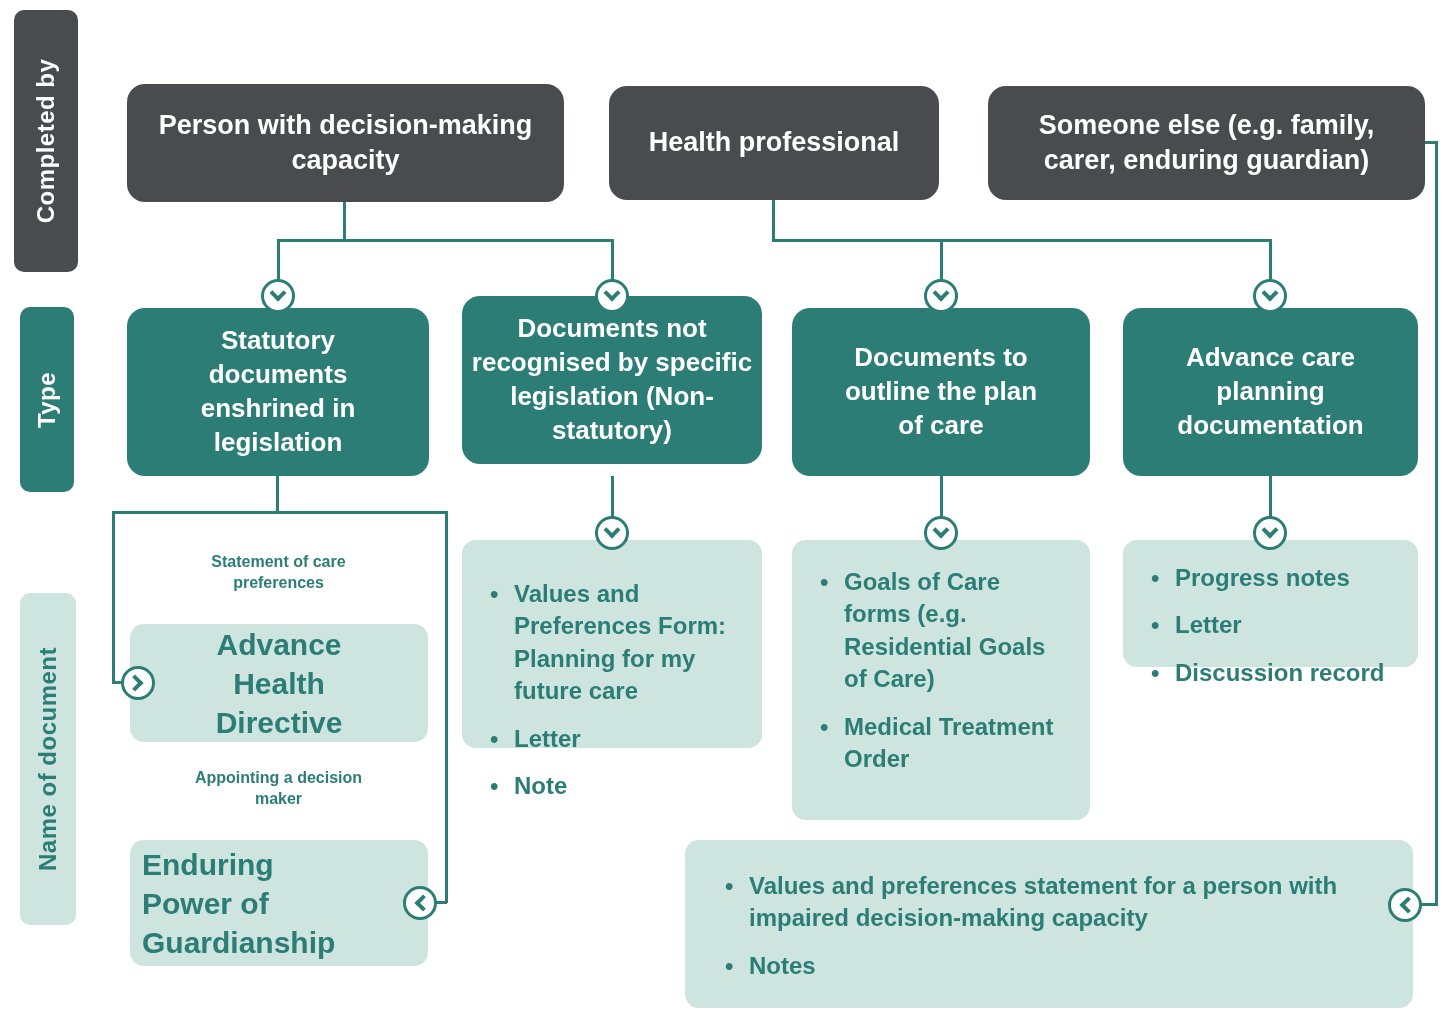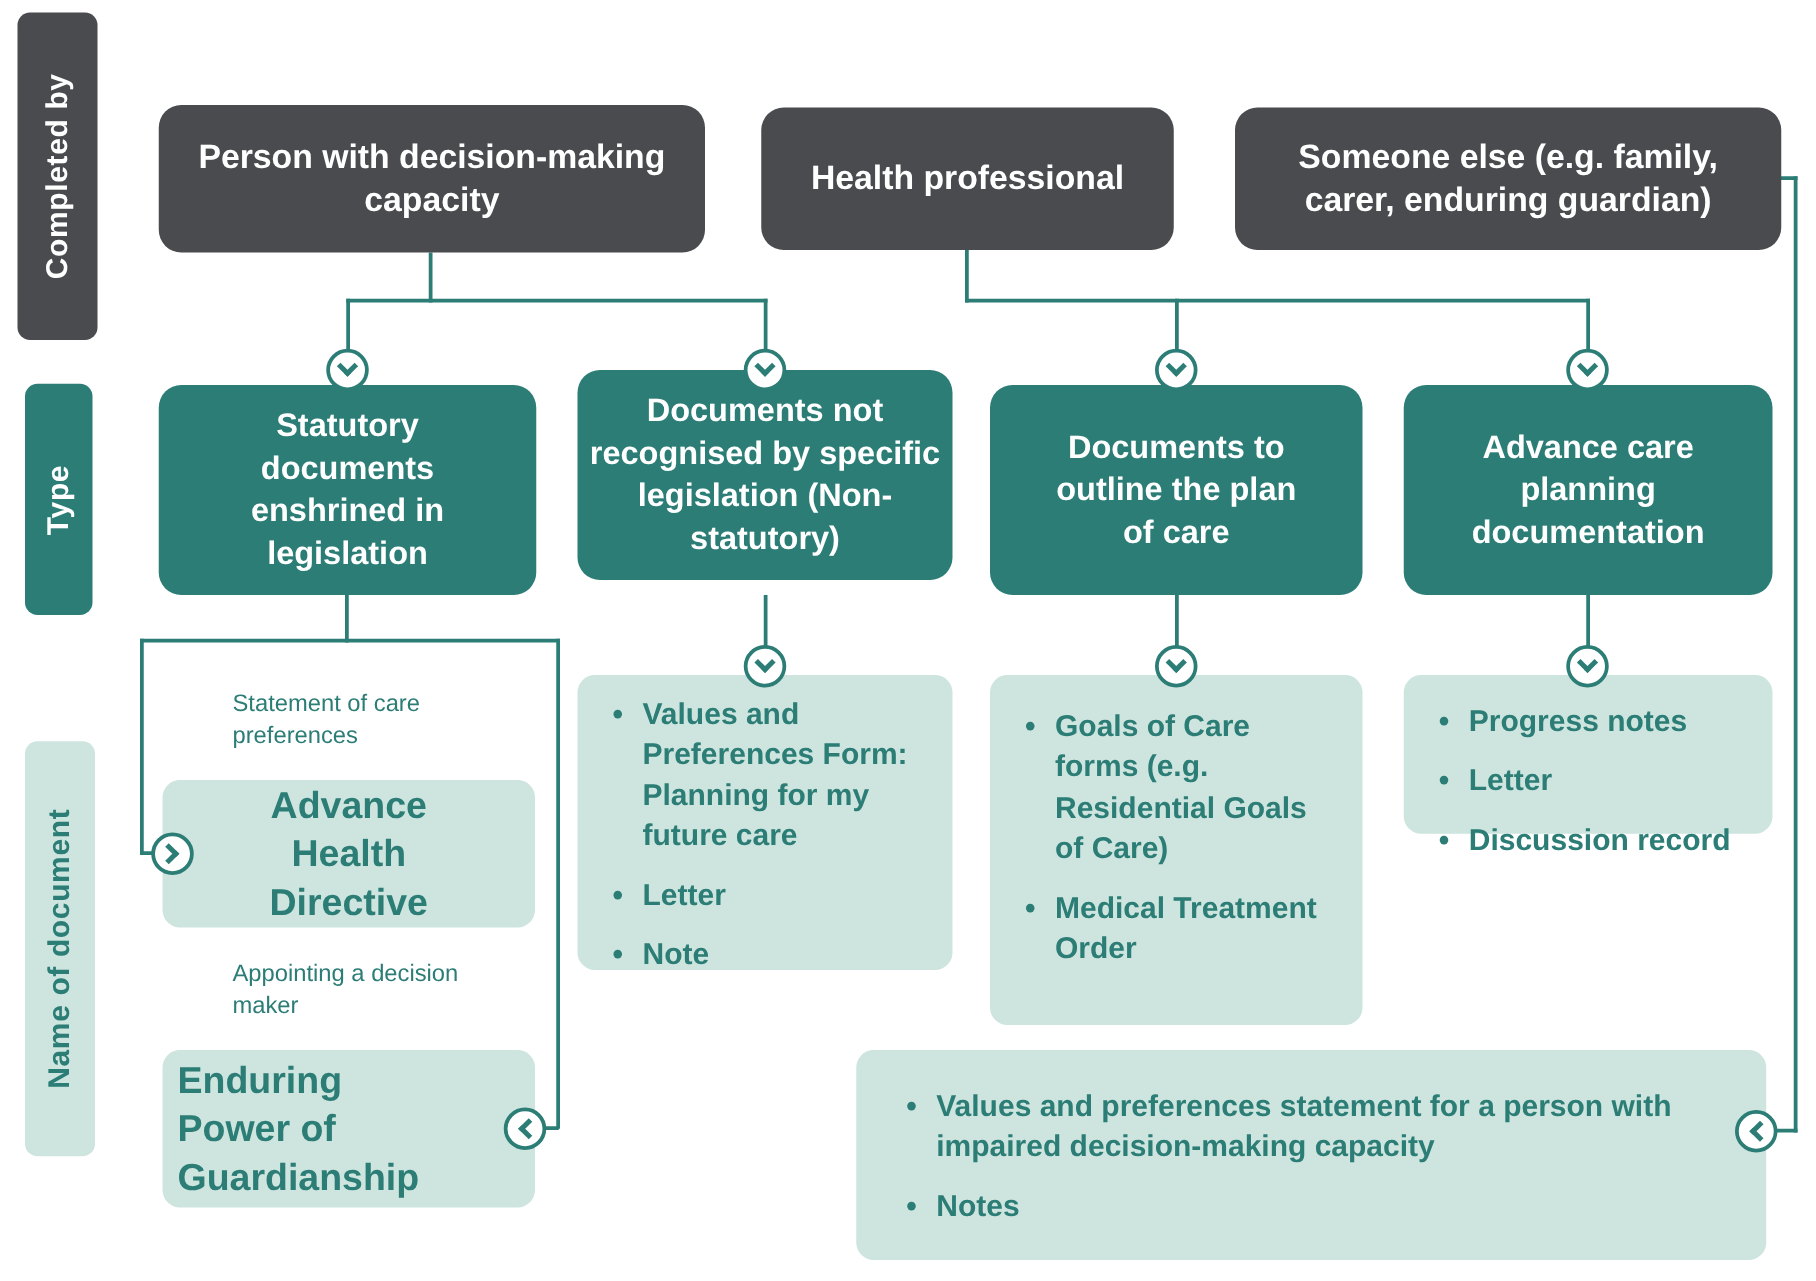--- a/index.html
+++ b/index.html
@@ -20,21 +20,21 @@
   .list-box li { position:relative; padding-left:26px; margin-bottom:15px; line-height:1.35; }
   .list-box li:last-child { margin-bottom:0; }
   .list-box li::before { content:"\2022"; position:absolute; left:2px; }
 
   .vlabel { position:absolute; display:flex; align-items:center; justify-content:center; font-weight:700; border-radius:10px; z-index:2; }
   .vlabel span { transform:rotate(-90deg); white-space:nowrap; font-size:24px; letter-spacing:0.5px; }
   .vl-dark { background:var(--dark); color:#fff; }
   .vl-teal { background:var(--teal); color:#fff; }
   .vl-mint { background:var(--mint); color:var(--teal); }
 
-  .float-label { position:absolute; text-align:left; color:var(--teal); font-weight:400; font-size:19px; line-height:1.3; z-index:2; }
+  .float-label { position:absolute; text-align:center; color:var(--teal); font-weight:700; font-size:16px; line-height:1.3; z-index:2; }
 
   .circle { position:absolute; width:34px; height:34px; border-radius:50%; background:#fff;
             border:3px solid var(--teal); display:flex; align-items:center; justify-content:center; z-index:5; }
   .chev { width:12px; height:12px; border-right:4px solid var(--teal); border-bottom:4px solid var(--teal); }
   .chev.down  { transform: translateY(-3px) rotate(45deg); }
   .chev.right { transform: translateX(-3px) rotate(-45deg); }
   .chev.left  { transform: translateX(3px)  rotate(135deg); }
 </style>
 </head>
 <body>
@@ -103,21 +103,21 @@
   <div class="box mint-box" style="left:130px;top:624px;width:298px;height:118px;">
     <span class="inner" style="max-width:220px;">Advance Health Directive</span>
   </div>
 
   <div class="float-label" style="left:186px;top:768px;width:185px;">Appointing a decision maker</div>
 
   <div class="box mint-box" style="left:130px;top:840px;width:298px;height:126px;justify-content:flex-start;padding-left:12px;text-align:left;">
     <span class="inner" style="max-width:215px;">Enduring Power of Guardianship</span>
   </div>
 
-  <div class="box mint-box list-box" style="left:462px;top:540px;width:300px;height:236px;padding:16px 22px 22px 26px;">
+  <div class="box mint-box list-box" style="left:462px;top:540px;width:300px;height:208px;padding:38px 22px 22px 26px;">
     <ul>
       <li>Values and Preferences Form: Planning for my future care</li>
       <li>Letter</li>
       <li>Note</li>
     </ul>
   </div>
 
   <div class="box mint-box list-box" style="left:792px;top:540px;width:298px;height:280px;padding:26px 22px 22px 26px;">
     <ul>
       <li>Goals of Care forms (e.g. Residential Goals of Care)</li>

